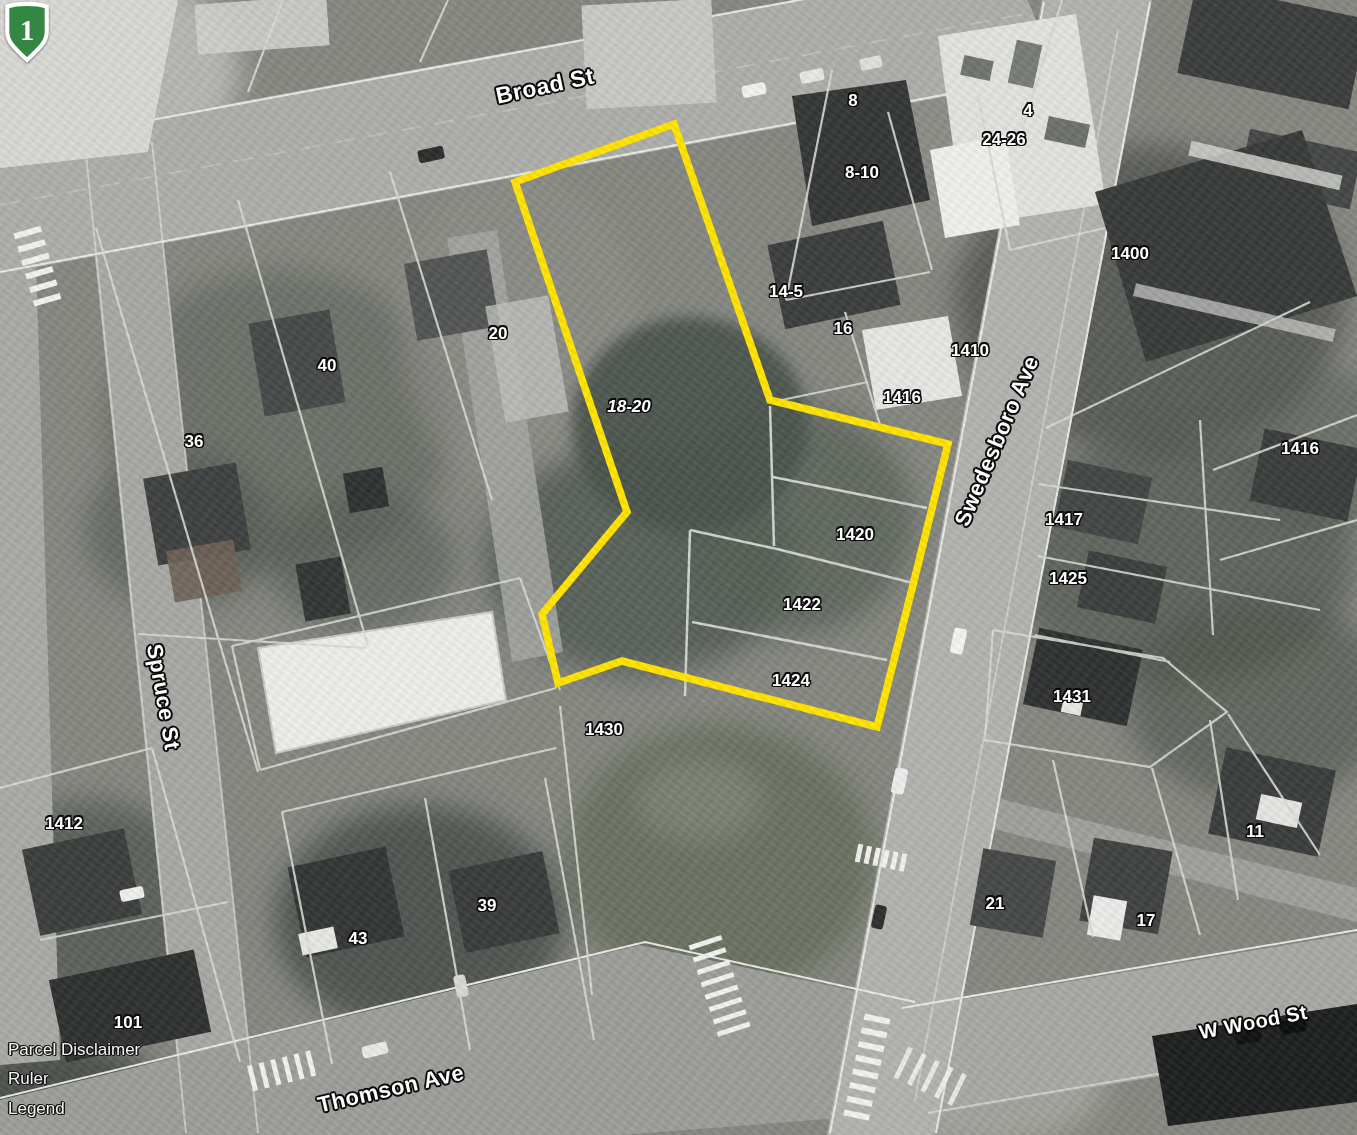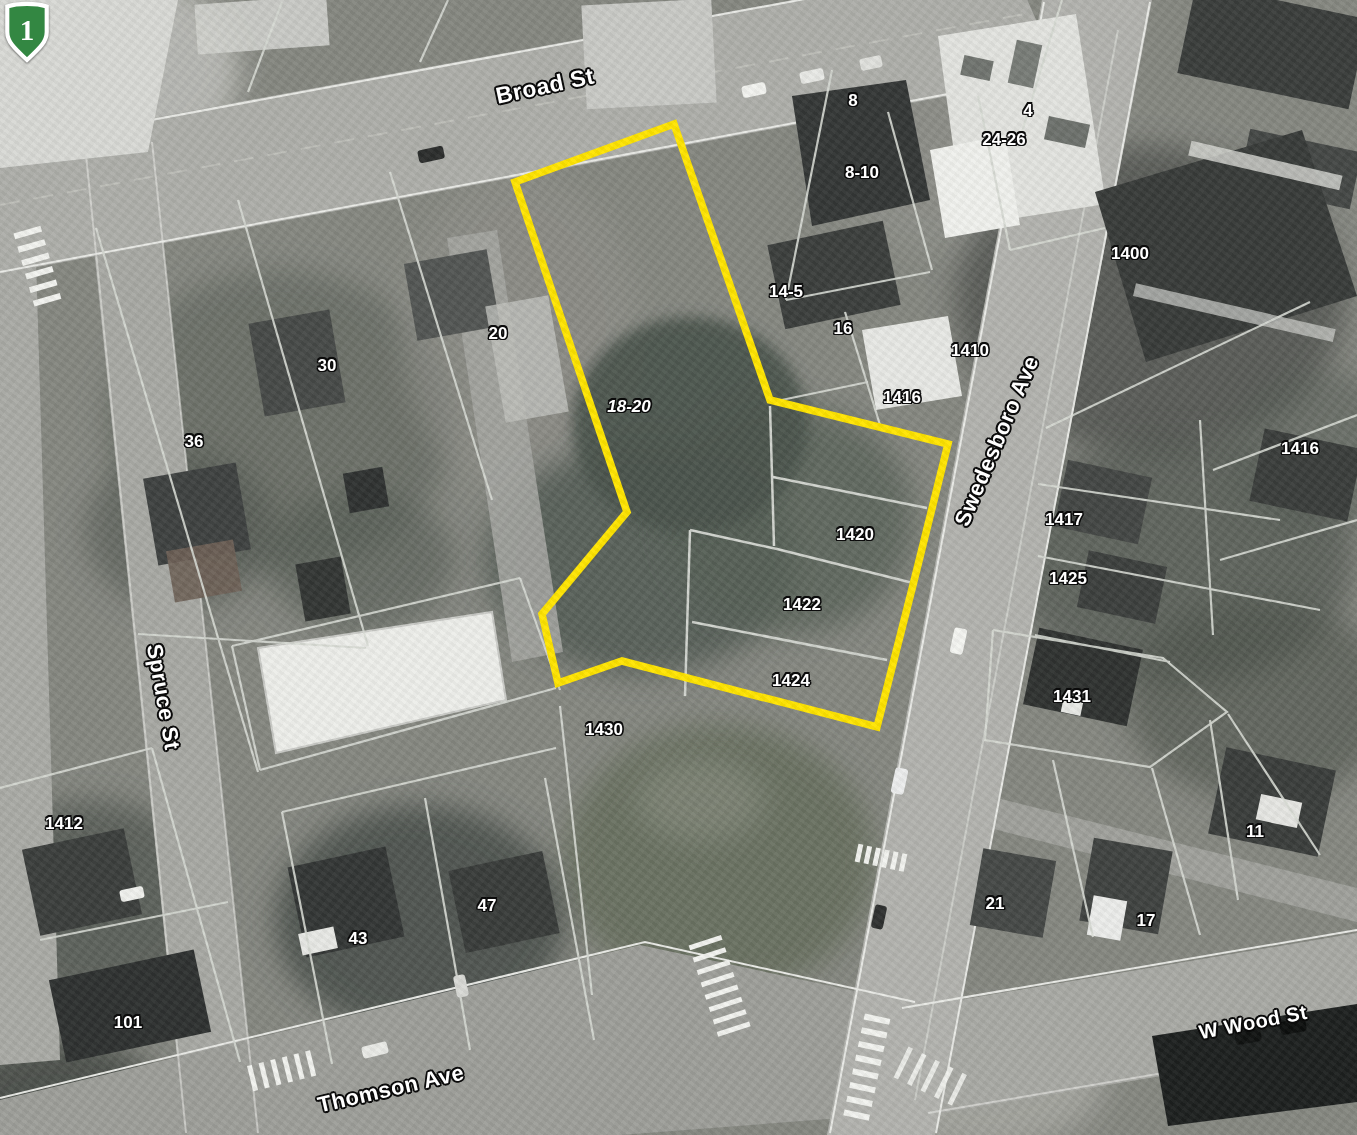--- a/index.html
+++ b/index.html
@@ -247,39 +247,44 @@
       <div class="plabel" style="left: 853px; top: 100px;">8</div>
       <div class="plabel" style="left: 1028px; top: 110px;">4</div>
       <div class="plabel" style="left: 1004px; top: 139px;">24-26</div>
       <div class="plabel" style="left: 862px; top: 172px;">8-10</div>
       <div class="plabel" style="left: 786px; top: 291px;">14-5</div>
       <div class="plabel" style="left: 843px; top: 303px; margin-top: 25px;">16</div>
       <div class="plabel" style="left: 1130px; top: 253px;">1400</div>
       <div class="plabel" style="left: 970px; top: 350px;">1410</div>
       <div class="plabel" style="left: 902px; top: 397px;">1416</div>
       <div class="plabel" style="left: 498px; top: 333px;">20</div>
-      <div class="plabel" style="left: 327px; top: 365px;">30</div>
+      <div class="plabel" style="left: 327px; top: 365px;">40</div>
       <div class="plabel" style="left: 194px; top: 441px;">36</div>
       <div class="plabel" style="left: 629px; top: 406px; font-style: italic;">18-20</div>
       <div class="plabel" style="left: 1300px; top: 448px;">1416</div>
       <div class="plabel" style="left: 1064px; top: 519px;">1417</div>
       <div class="plabel" style="left: 855px; top: 534px;">1420</div>
       <div class="plabel" style="left: 1068px; top: 578px;">1425</div>
       <div class="plabel" style="left: 802px; top: 604px;">1422</div>
       <div class="plabel" style="left: 791px; top: 680px;">1424</div>
       <div class="plabel" style="left: 1072px; top: 696px;">1431</div>
       <div class="plabel" style="left: 604px; top: 729px;">1430</div>
       <div class="plabel" style="left: 64px; top: 815px; margin-top: 8px;">1412</div>
       <div class="plabel" style="left: 1255px; top: 831px; text-align: center;">11</div>
-      <div class="plabel" style="left: 487px; top: 905px;">47</div>
+      <div class="plabel" style="left: 487px; top: 905px;">39</div>
       <div class="plabel" style="left: 995px; top: 903px;">21</div>
       <div class="plabel" style="left: 358px; top: 938px;">43</div>
       <div class="plabel" style="left: 1146px; top: 920px;">17</div>
       <div class="plabel" style="left: 128px; top: 1022px;">101</div>
       <div class="slabel" style="left: 545px; top: 86px; font-size: 23px; transform: translate(-50%, -50%) rotate(-12deg);">Broad St</div>
       <div class="slabel" style="left: 163px; top: 697px; font-size: 22px; transform: translate(-50%, -50%) rotate(80deg);">Spruce St</div>
       <div class="slabel" style="left: 997px; top: 441px; font-size: 22px; transform: translate(-50%, -50%) rotate(-67deg);">Swedesboro Ave</div>
       <div class="slabel" style="left: 391px; top: 1089px; font-size: 22px; transform: translate(-50%, -50%) rotate(-13deg);">Thomson Ave</div>
       <div class="slabel" style="left: 1253px; top: 1022px; font-size: 20px; transform: translate(-50%, -50%) rotate(-11deg);">W Wood St</div>
     </div>
 
+  <div class="menu">
+    <div class="menu-item">Parcel Disclaimer</div>
+    <div class="menu-item">Ruler</div>
+    <div class="menu-item">Legend</div>
+  </div>
 
 </div>
 
 </body></html>

